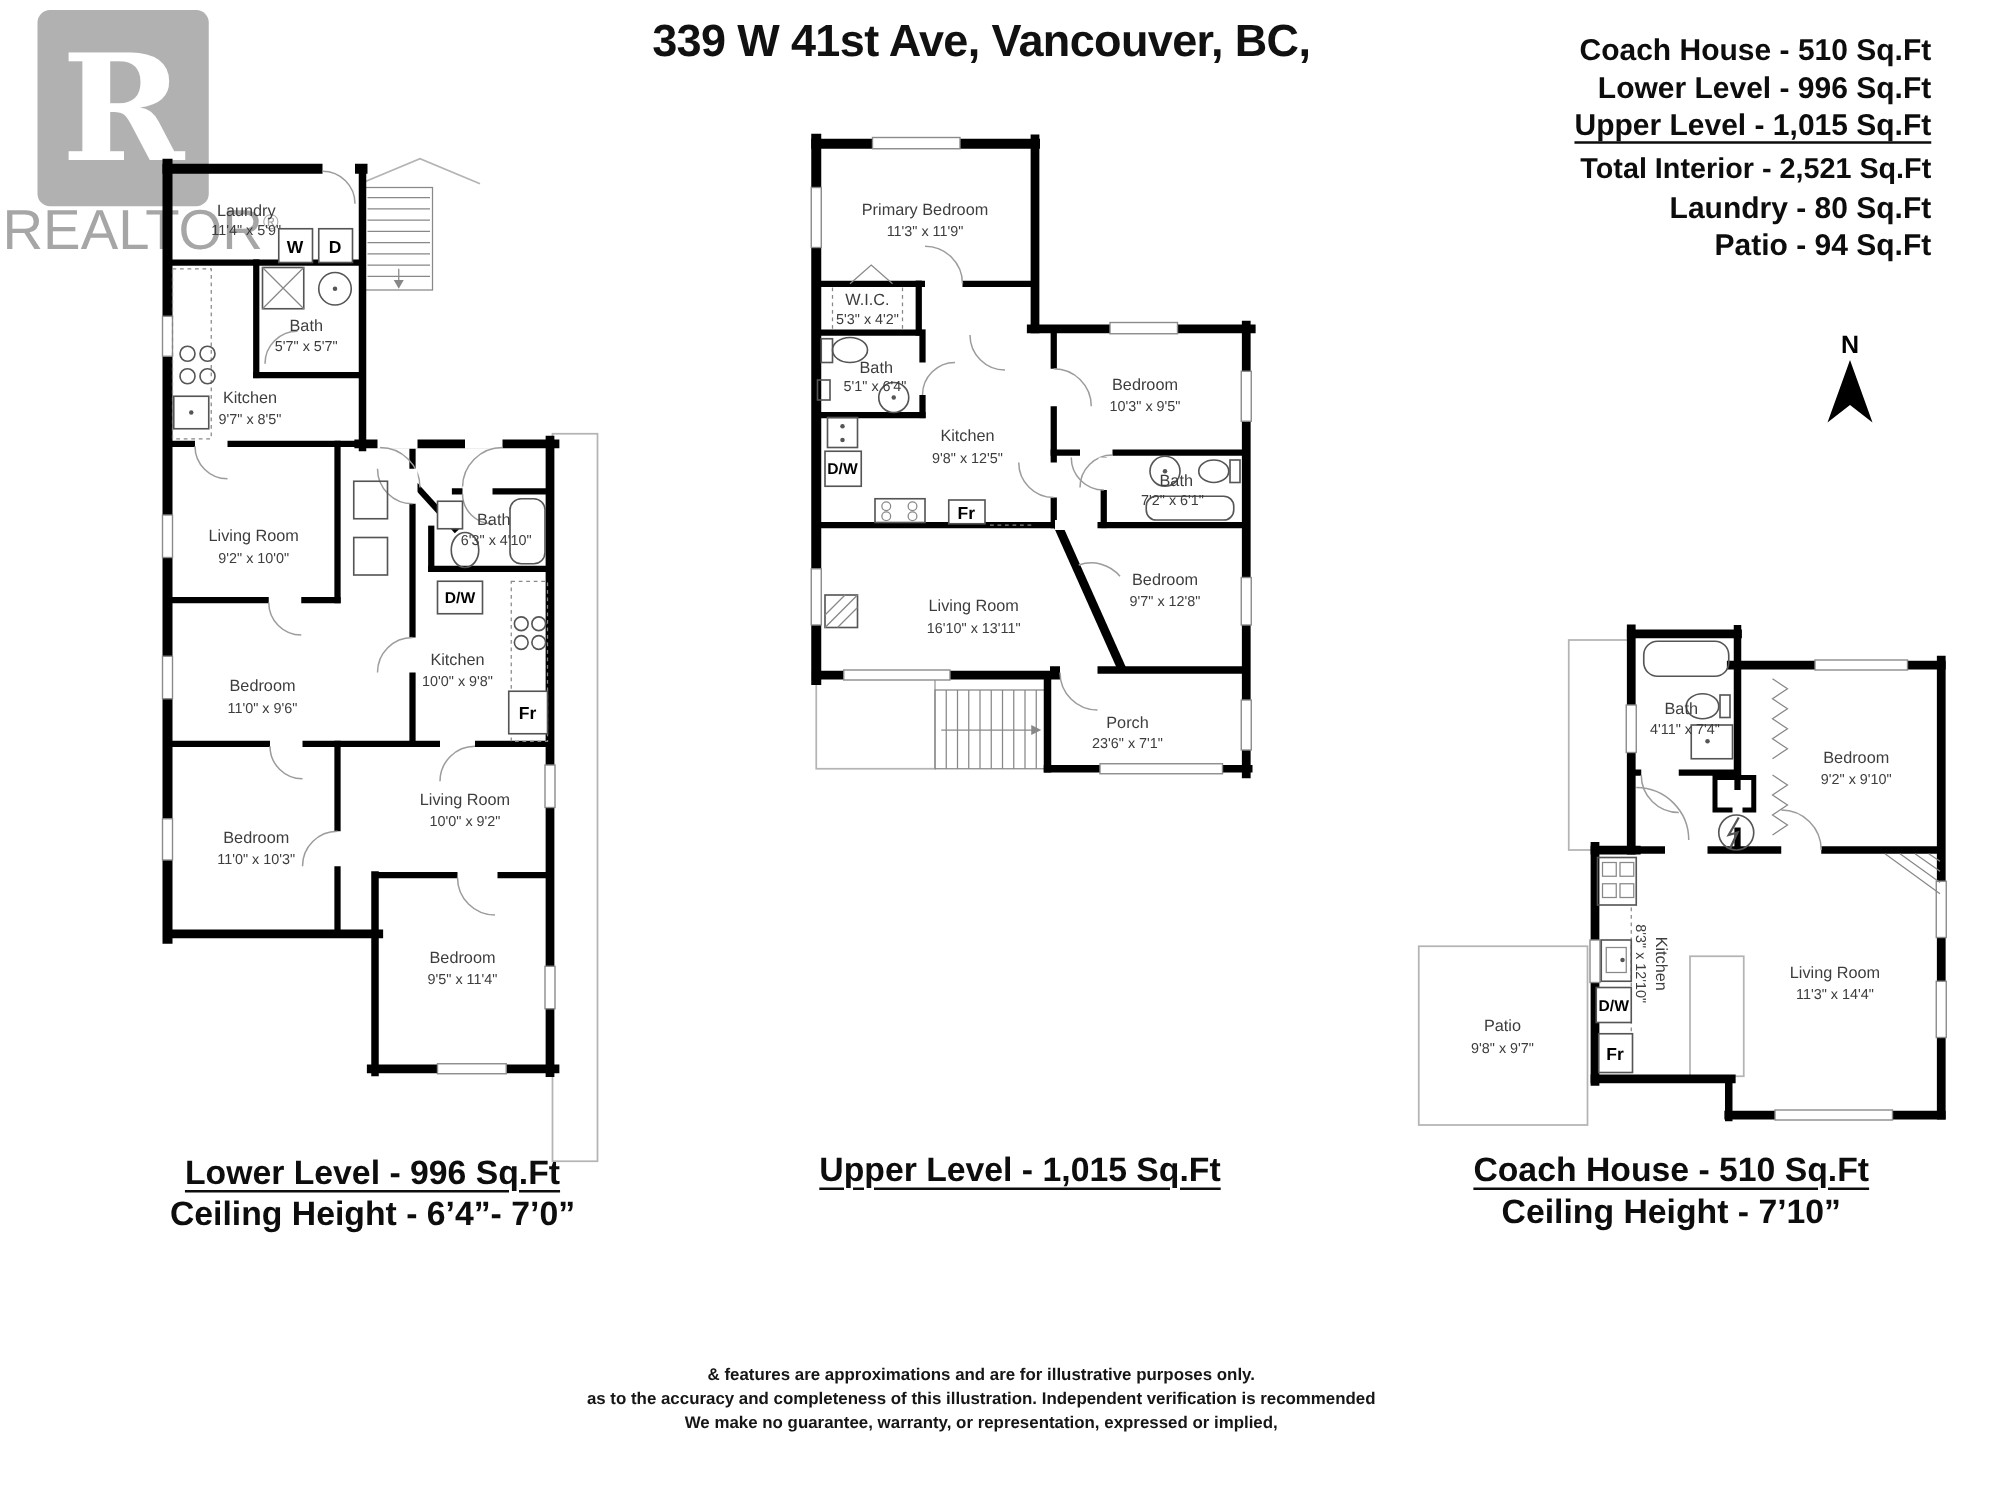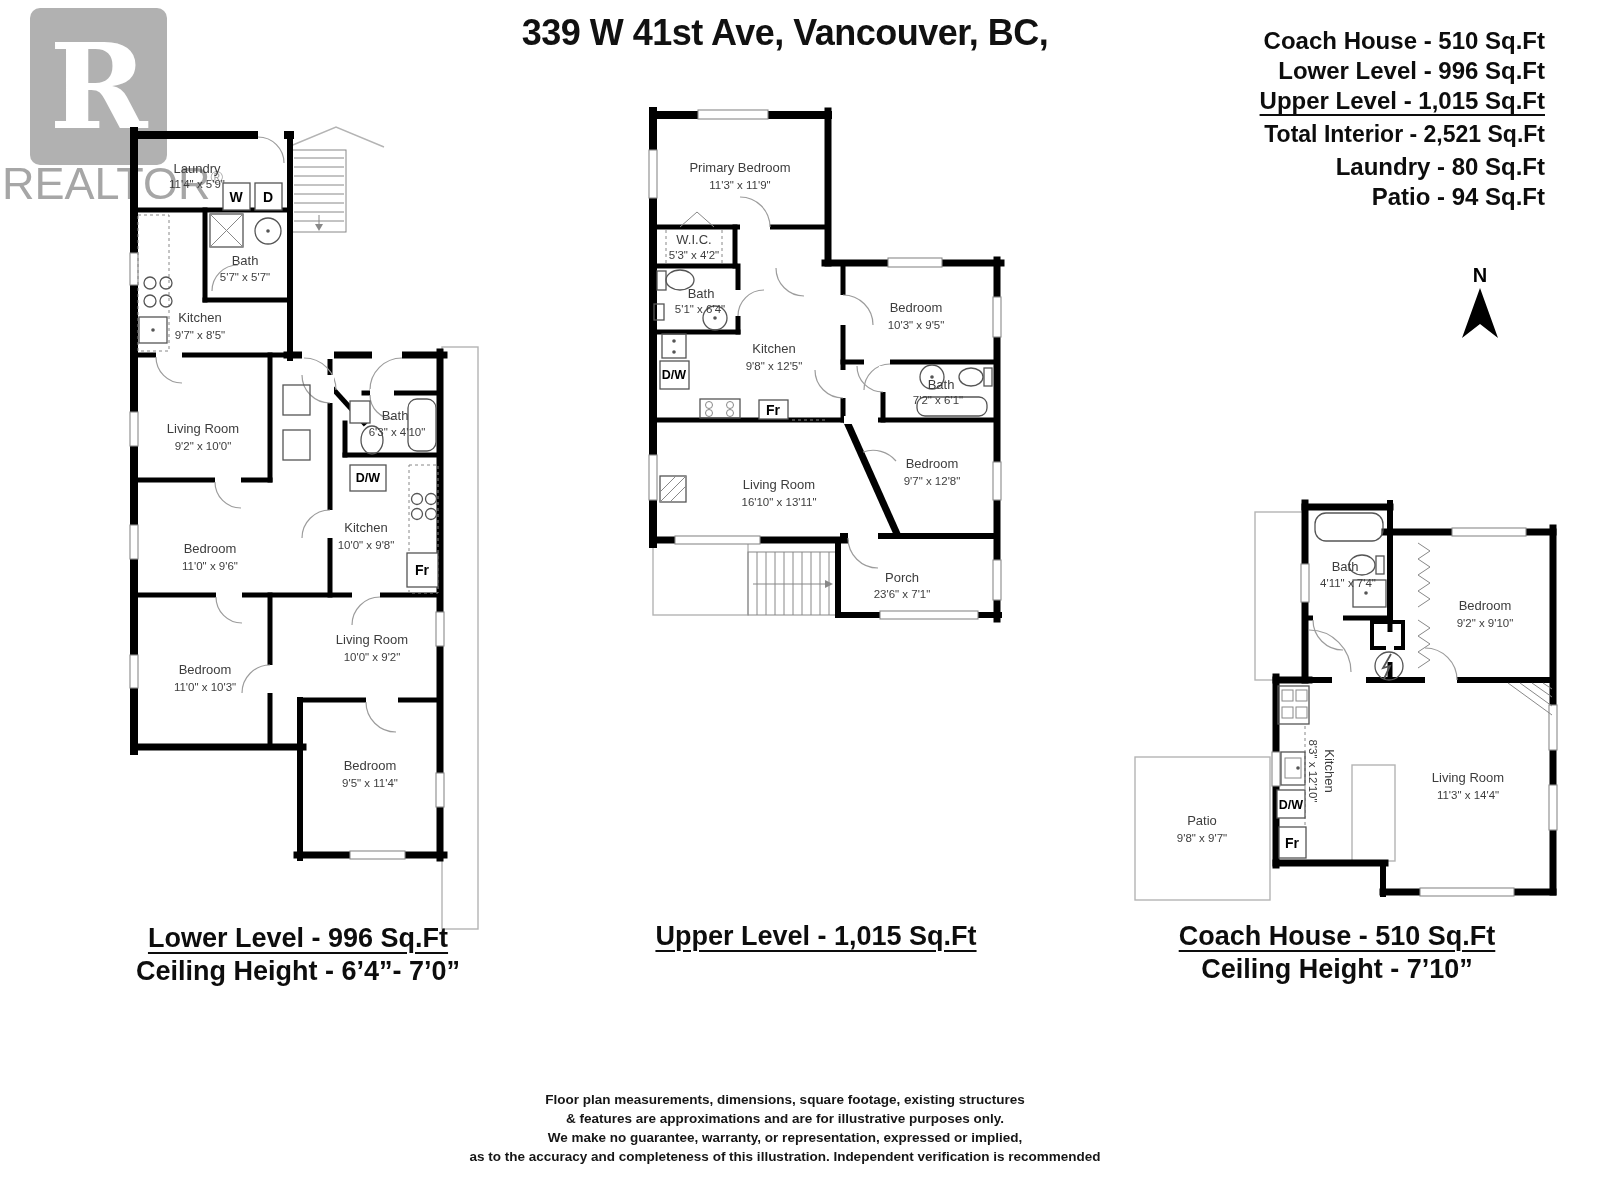--- a/index.html
+++ b/index.html
@@ -441,19 +441,18 @@
   </div>
   <div class="fp-footer" style="left:616px;top:920px">
     <div class="fp-t"><span class="u">Upper Level - 1,015 Sq.Ft</span></div>
   </div>
   <div class="fp-footer" style="left:1137px;top:920px">
     <div class="fp-t"><span class="u">Coach House - 510 Sq.Ft</span></div>
     <div class="fp-c">Ceiling Height - 7’10”</div>
   </div>
 
   <div class="disclaimer">
-    <div>Floor plan measurements, dimensions, square footage, existing structures</div>
     <div>&amp; features are approximations and are for illustrative purposes only.</div>
+    <div>as to the accuracy and completeness of this illustration. Independent verification is recommended</div>
     <div>We make no guarantee, warranty, or representation, expressed or implied,</div>
-    <div>as to the accuracy and completeness of this illustration. Independent verification is recommended</div>
   </div>
 
 </div>
 
 </body></html>

